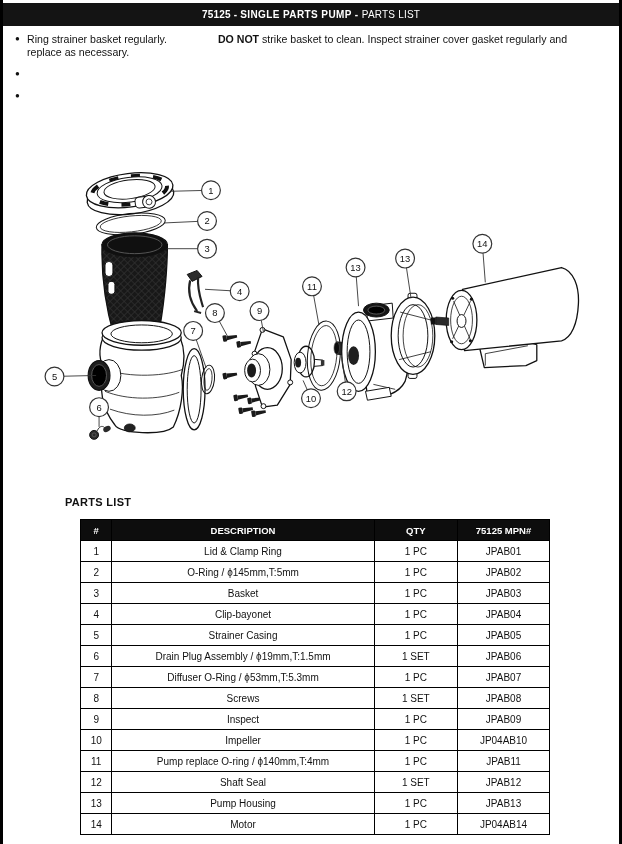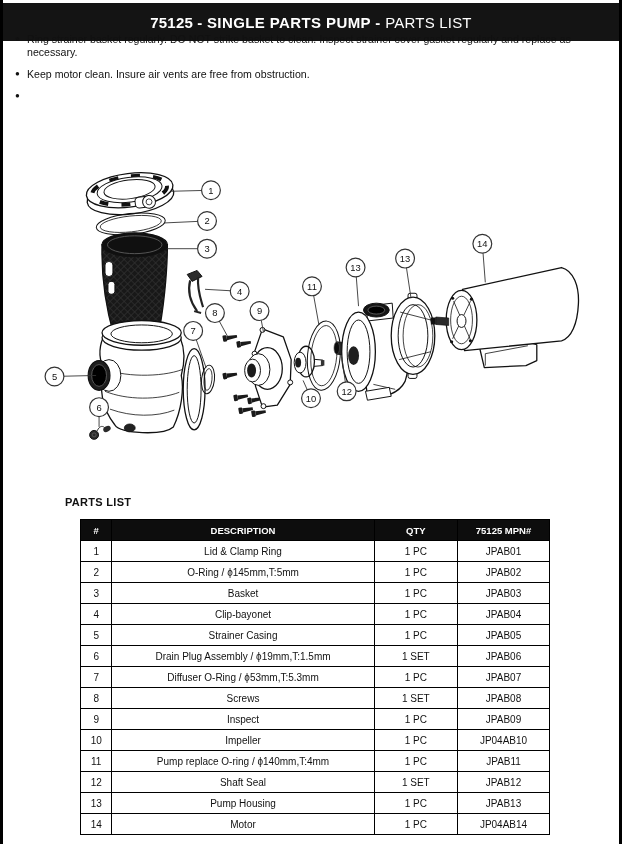--- a/index.html
+++ b/index.html
@@ -1,26 +1,26 @@
 <!DOCTYPE html>
 <html><head>
 <meta charset="utf-8">
 <style>
   html,body{margin:0;padding:0;background:#fff;}
   body{width:622px;height:844px;position:relative;font-family:"Liberation Sans",sans-serif;color:#111;}
   .page{position:absolute;inset:0;border-left:3px solid #000;border-right:3px solid #000;box-sizing:border-box;background:#fff;overflow:hidden;}
-  .titlebar{position:absolute;top:3px;left:-3px;right:-3px;height:38px;background:#141414;color:#fff;
-            display:flex;align-items:center;justify-content:center;font-size:15px;letter-spacing:.2px;white-space:pre;}
+  .titlebar{position:absolute;top:3px;left:-3px;right:-3px;height:23px;background:#141414;color:#fff;
+            display:flex;align-items:center;justify-content:center;font-size:10px;letter-spacing:.2px;white-space:pre;}
   .t-prefix{font-weight:700;}
   .t-em{font-weight:800;letter-spacing:.4px;}
   .t-suffix{font-weight:400;}
   .notes{position:absolute;top:33px;left:10px;width:588px;margin:0;padding:0;list-style:none;font-size:10.6px;line-height:13px;}
   .note{display:flex;margin-bottom:9px;}
   .dot{flex:0 0 12px;font-size:8px;line-height:12.5px;text-align:left;padding-left:2px;}
-  .note b{font-weight:normal;}
+  .note b{font-weight:bold;margin-left:48px;}
   .diagram{position:absolute;top:140px;left:0;width:616px;height:360px;}
   .s{fill:#fff;stroke:#111;stroke-width:1.3;stroke-linejoin:round;}
   .s1{fill:#fff;stroke:#111;stroke-width:1;stroke-linejoin:round;}
   .sn{fill:none;stroke:#111;stroke-width:1;}
   .snt{fill:none;stroke:#111;stroke-width:.8;}
   .callout-line{stroke:#333;stroke-width:.9;}
   .callout-circle{fill:#fff;stroke:#333;stroke-width:1.2;}
   .callout-text{font-size:9.5px;fill:#111;text-anchor:middle;font-family:"Liberation Sans",sans-serif;}
   .parts-heading{position:absolute;top:496px;left:62px;font-size:11px;font-weight:bold;letter-spacing:.3px;}
   .parts-table{position:absolute;top:519px;left:77px;width:470px;border-collapse:collapse;border:1.5px solid #000;table-layout:fixed;}
@@ -34,21 +34,20 @@
 
   <div class="titlebar"><span class="t-prefix">75125 - </span><span class="t-em">SINGLE PARTS PUMP - </span><span class="t-suffix">PARTS LIST</span></div>
 
   <ul class="notes">
     <li class="note">
       <span class="dot">●</span>
       <span class="note-text"><span>Ring strainer basket regularly. </span><b>DO NOT</b><span> strike basket to clean. Inspect strainer cover gasket regularly and replace as necessary.</span></span>
     </li>
     <li class="note">
       <span class="dot">●</span>
-      <span class="note-text"><span>Keep motor clean. Insure air vents are free from obstruction.</span></span>
     </li>
     <li class="note">
       <span class="dot">●</span>
     </li>
   </ul>
 
   <svg class="diagram" viewBox="0 0 622 360">
     <defs>
       <pattern id="mesh" width="5" height="5" patternUnits="userSpaceOnUse" patternTransform="rotate(45)">
         <rect width="5" height="5" fill="#181818"></rect>

